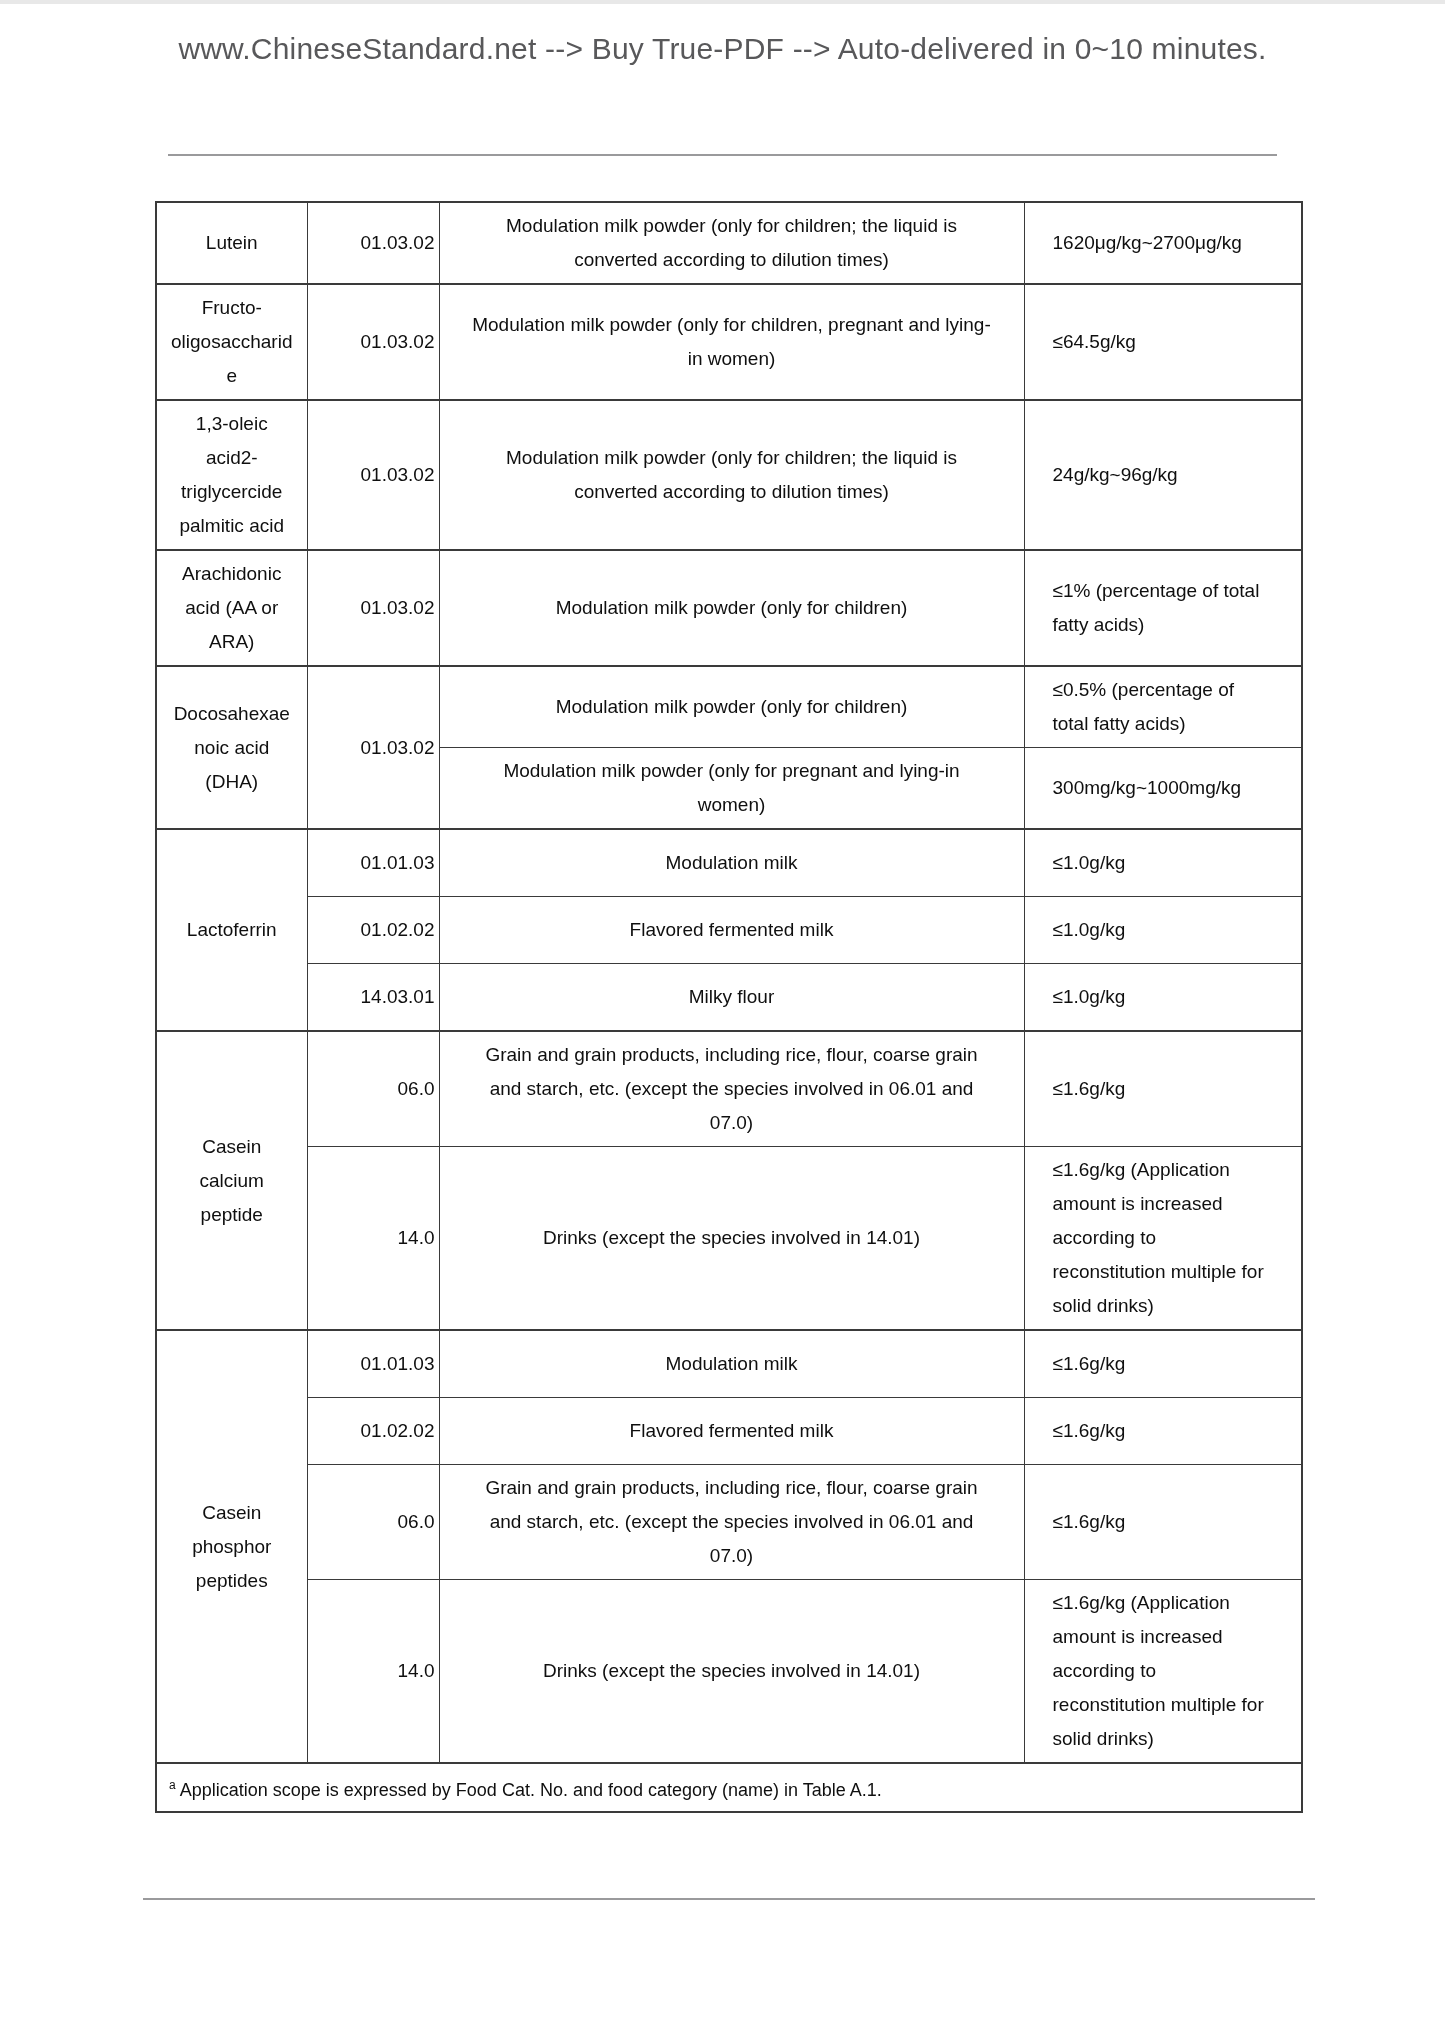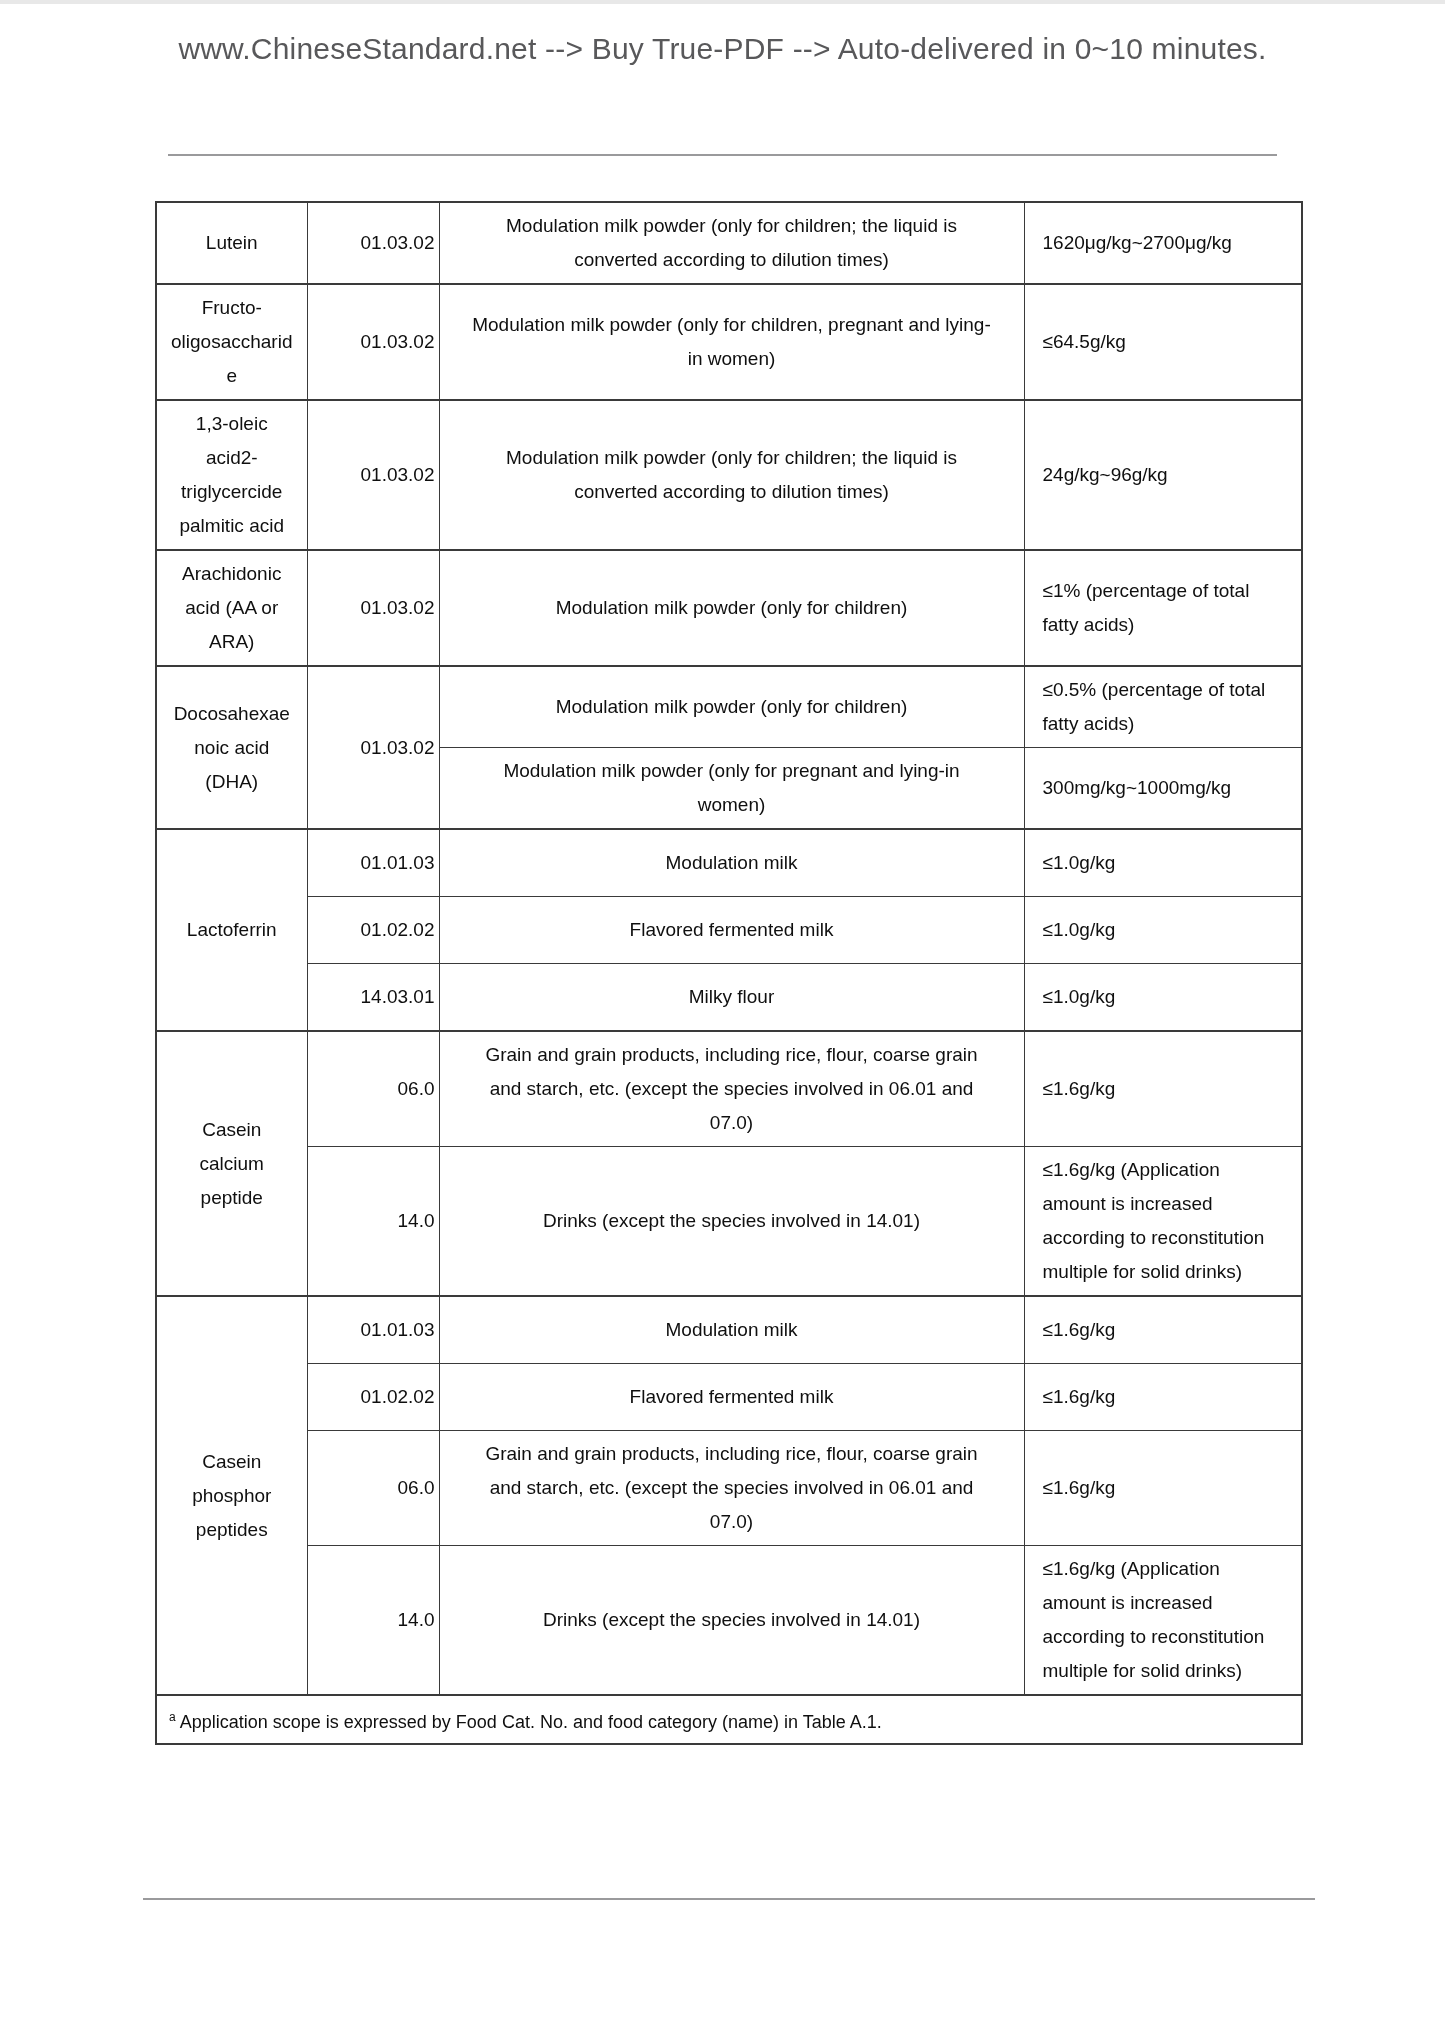--- a/index.html
+++ b/index.html
@@ -39,21 +39,21 @@
     vertical-align:middle;
     line-height:34px;
     padding:6px 10px;
     overflow-wrap:break-word;
   }
   .doc-table { border:2px solid #3a3a3a; }
   .doc-table tr.group-start > td { border-top:2px solid #3a3a3a; }
   .name-cell  { text-align:center; padding:6px 13px !important; }
   .cat-cell   { text-align:right; padding:16px 4px !important; }
   .scope-cell { text-align:center;  padding:6px 30px !important; }
-  .amount-cell{ text-align:left;  padding:6px 18px !important;border-radius:13px; }
+  .amount-cell{ text-align:left;  padding:6px 28px !important;border-radius:13px; }
   .footnote-row td {
     font-size:18px; line-height:26px;
     padding:8px 12px !important;
     text-align:left;
   }
   .footnote-row sup { font-size:12px; }
   
   .footer-rule {
     position:absolute; top:1894px; left:143px; right:130px;
     border-top:2px solid #9a9a9c; height:0;

